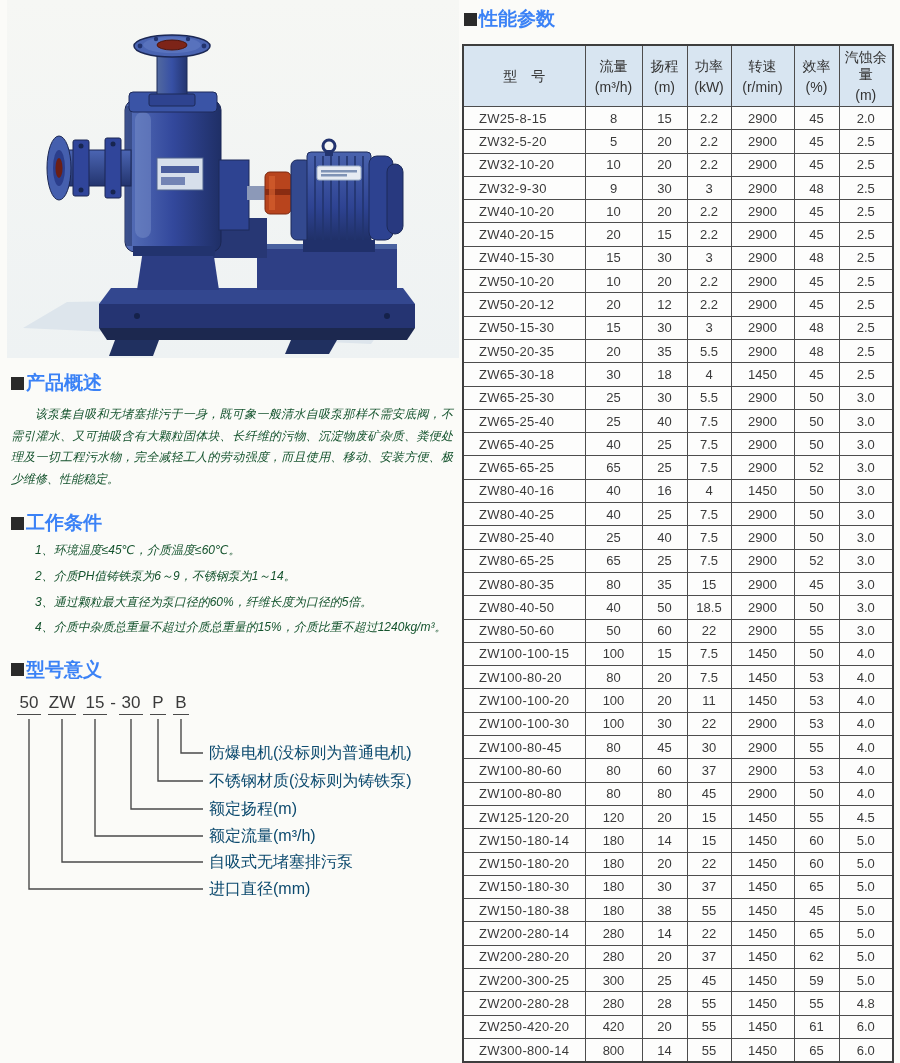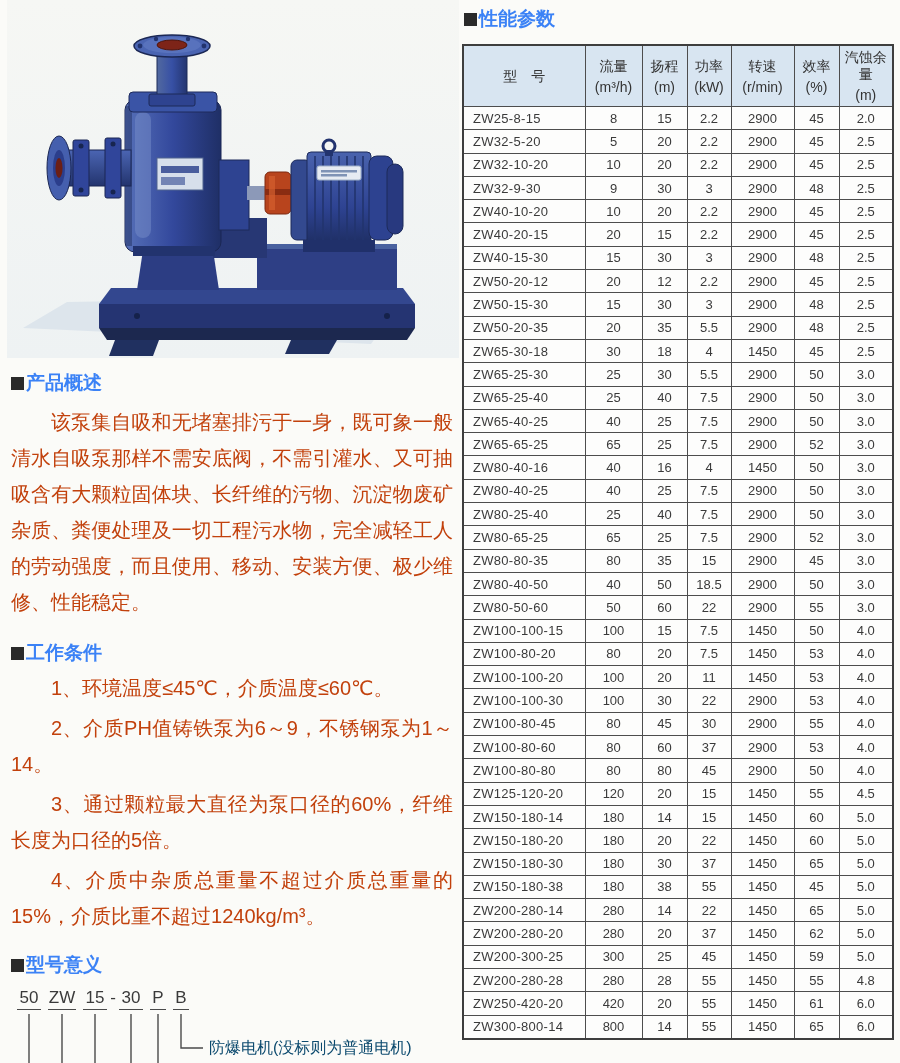--- a/index.html
+++ b/index.html
@@ -13,22 +13,22 @@
 
   
   .left-col{position:absolute;left:0;top:0;width:452px;padding-left:7px;}
   .photo-wrap{width:452px;height:358px;}
   .photo-wrap svg{display:block;}
 
   .sec-h{display:flex;align-items:center;gap:2px;
     font-size:19px;font-weight:bold;color:#3b82f6;margin:0 0 4px 4px;}
   .sq{width:13px;height:13px;background:#2a2a2a;flex:0 0 13px;}
 
-  .body-text{font-size:20px;line-height:1.8;color:#c2410c;text-align:justify;
-    text-indent:2em;margin:8px 6px 0 4px;}
+  .body-text{font-size:12px;line-height:1.8;color:#14532d;text-align:justify;
+    text-indent:2em;margin:8px 6px 0 4px;font-style:italic;}
   .cond{margin:4px 6px 0 4px;}
 
   section.ov{margin-top:12px;}
   section.cd{margin-top:20px;}
   section.mm{margin-top:18px;}
 
   
   .diagram{position:relative;height:218px;margin-top:10px;}
   .code-line{position:absolute;left:0;top:0;white-space:nowrap;}
   .tok{display:inline-block;text-align:center;font-size:17px;color:#3a3a3a;
@@ -52,21 +52,21 @@
     border:2px solid #3e3e3e;}
   table.perf th{
     background:#d8e5f1;border:1px solid #4d4d4d;font-weight:normal;
     font-size:14px;color:#333;padding:3px 0;vertical-align:middle;}
   table.perf thead tr{height:56px;}
   .h-name{line-height:17px;}
   .h-unit{margin-top:5px;line-height:15px;}
   table.perf td{
     border:1px solid #4d4d4d;font-size:13px;color:#3a3a3a;text-align:center;
     height:22.3px;padding:0;background:#fdfdfc;line-height:1;}
-  table.perf td.model{text-align:left;padding-left:9px;letter-spacing:.3px;margin-top:18px;}
+  table.perf td.model{text-align:left;padding-left:15px;letter-spacing:.3px;margin-top:18px;}
 </style>
 </head>
 <body>
 
 <div class="page">
 
   <div class="left-col">
 
     <div class="photo-wrap">
       <svg width="452" height="358" viewBox="0 0 452 358">
@@ -347,20 +347,29 @@
           <tr>
             <td class="model">ZW40-15-30</td>
             <td>15</td>
             <td>30</td>
             <td>3</td>
             <td>2900</td>
             <td>48</td>
             <td>2.5</td>
           </tr>
           <tr>
+            <td class="model">ZW50-10-20</td>
+            <td>10</td>
+            <td>20</td>
+            <td>2.2</td>
+            <td>2900</td>
+            <td>45</td>
+            <td>2.5</td>
+          </tr>
+          <tr>
             <td class="model">ZW50-20-12</td>
             <td>20</td>
             <td>12</td>
             <td>2.2</td>
             <td>2900</td>
             <td>45</td>
             <td>2.5</td>
           </tr>
           <tr>
             <td class="model">ZW50-15-30</td>

